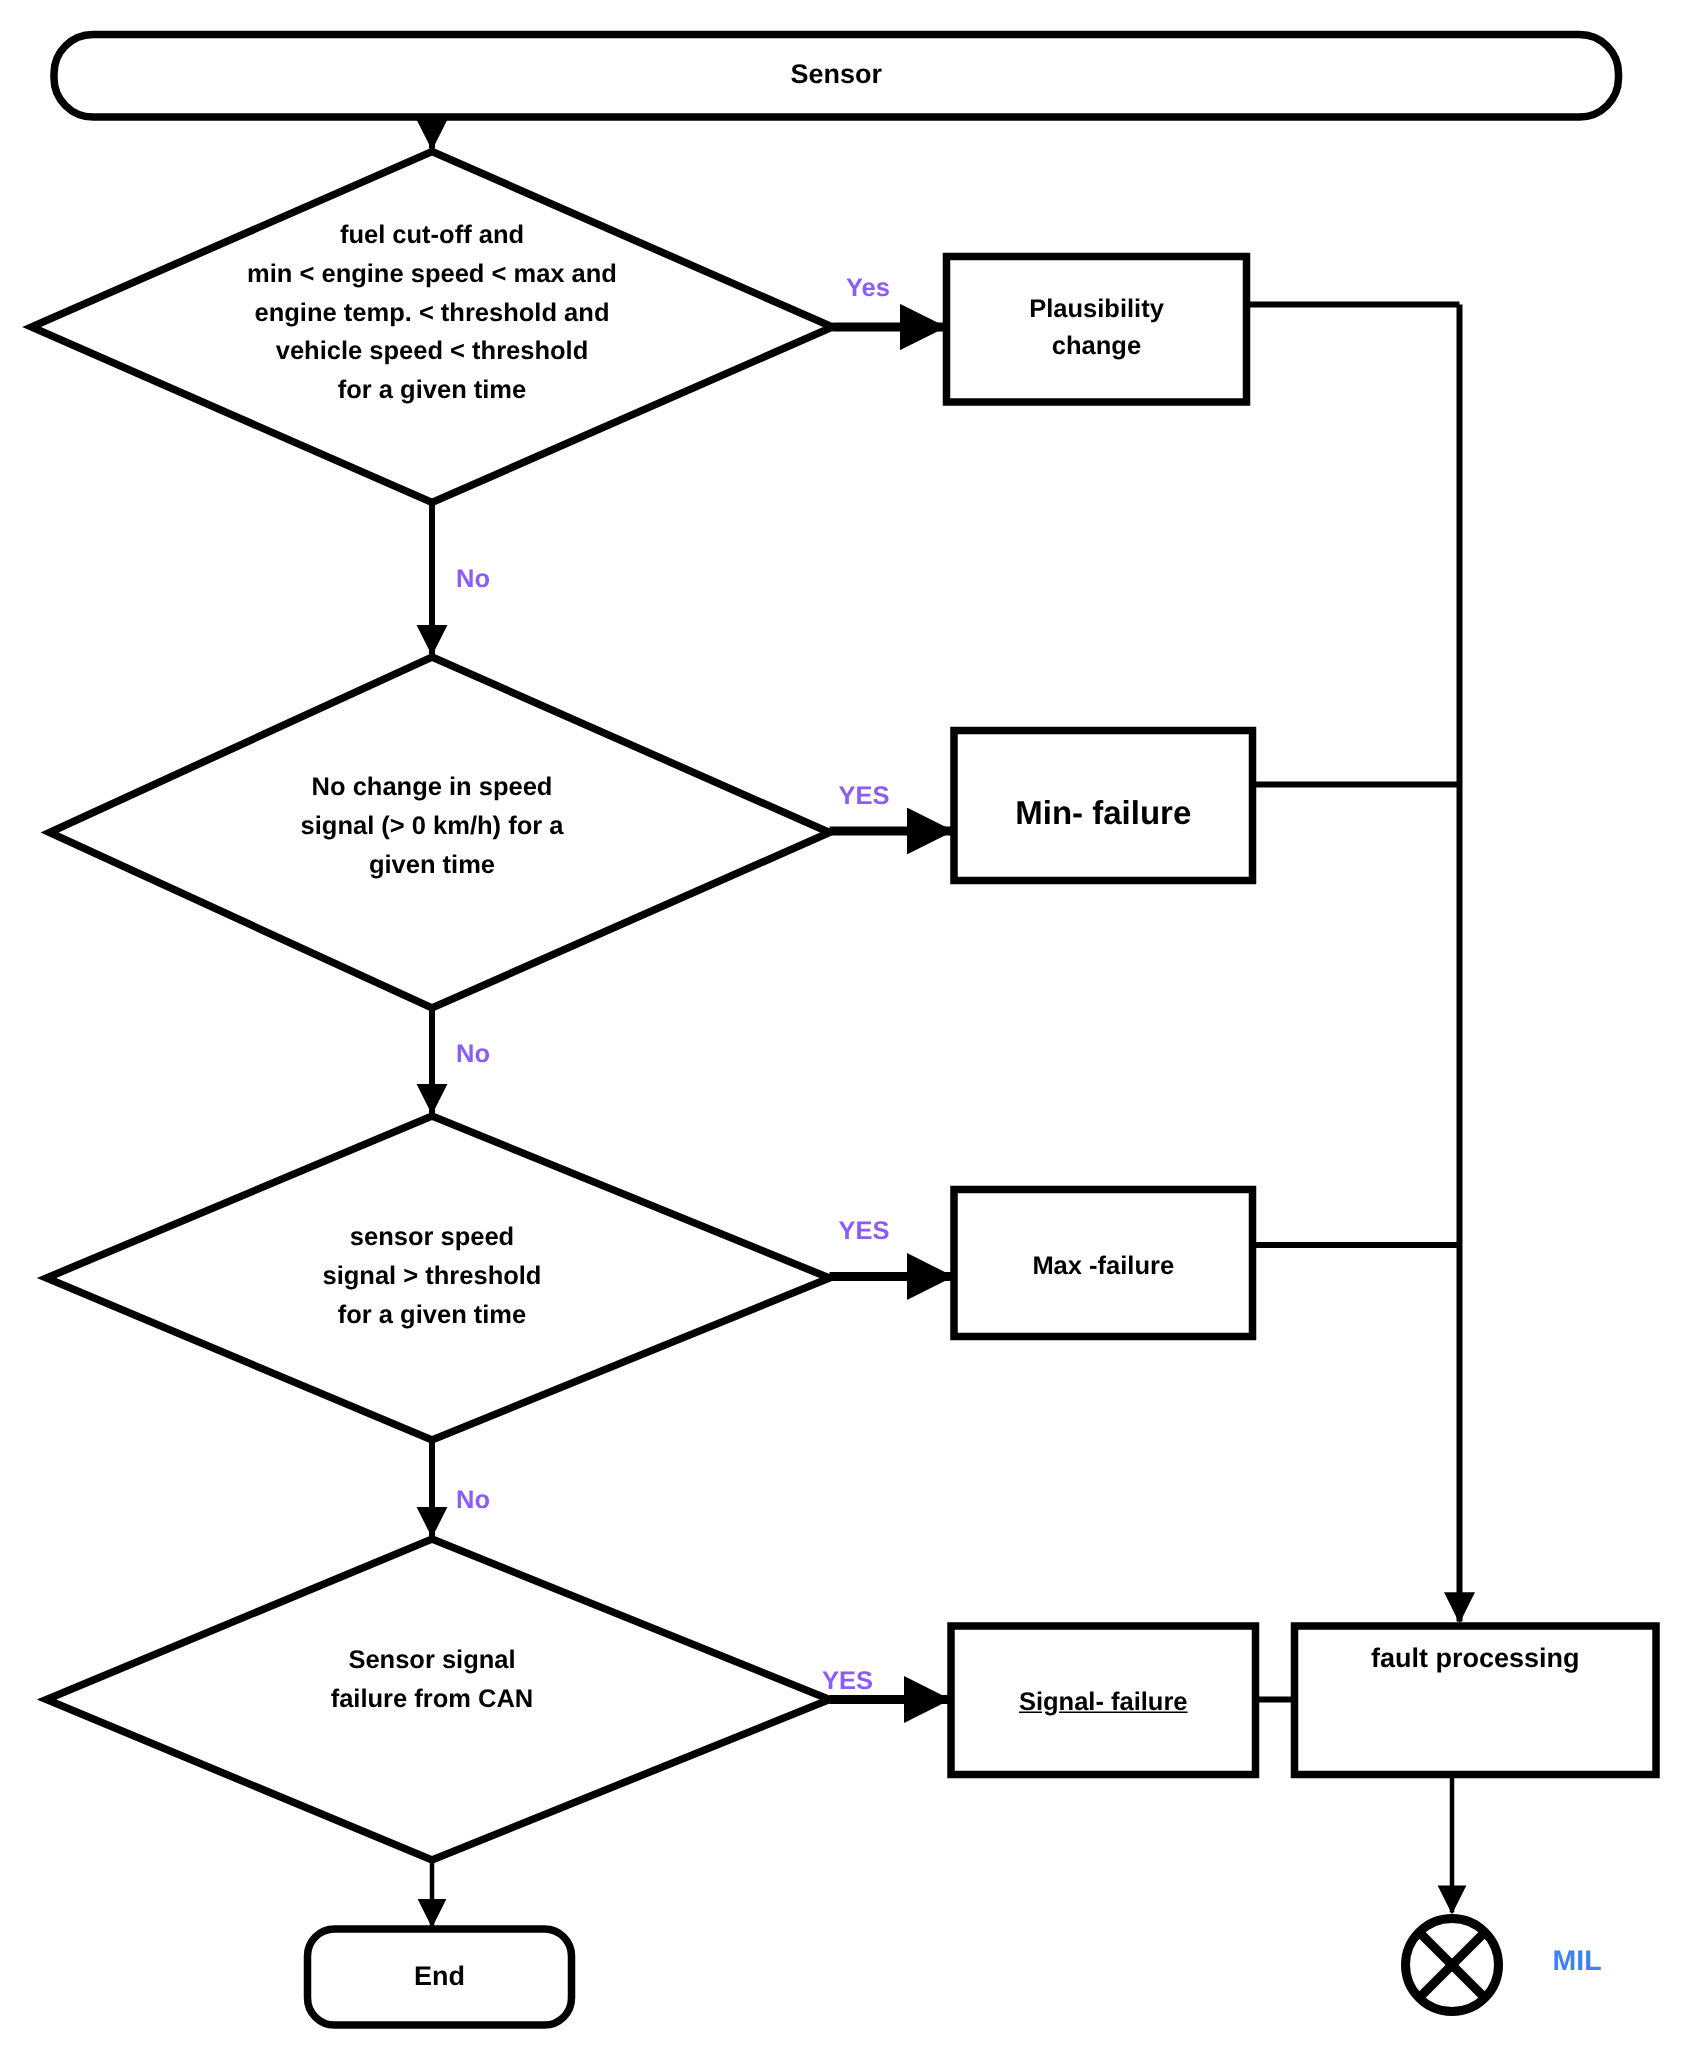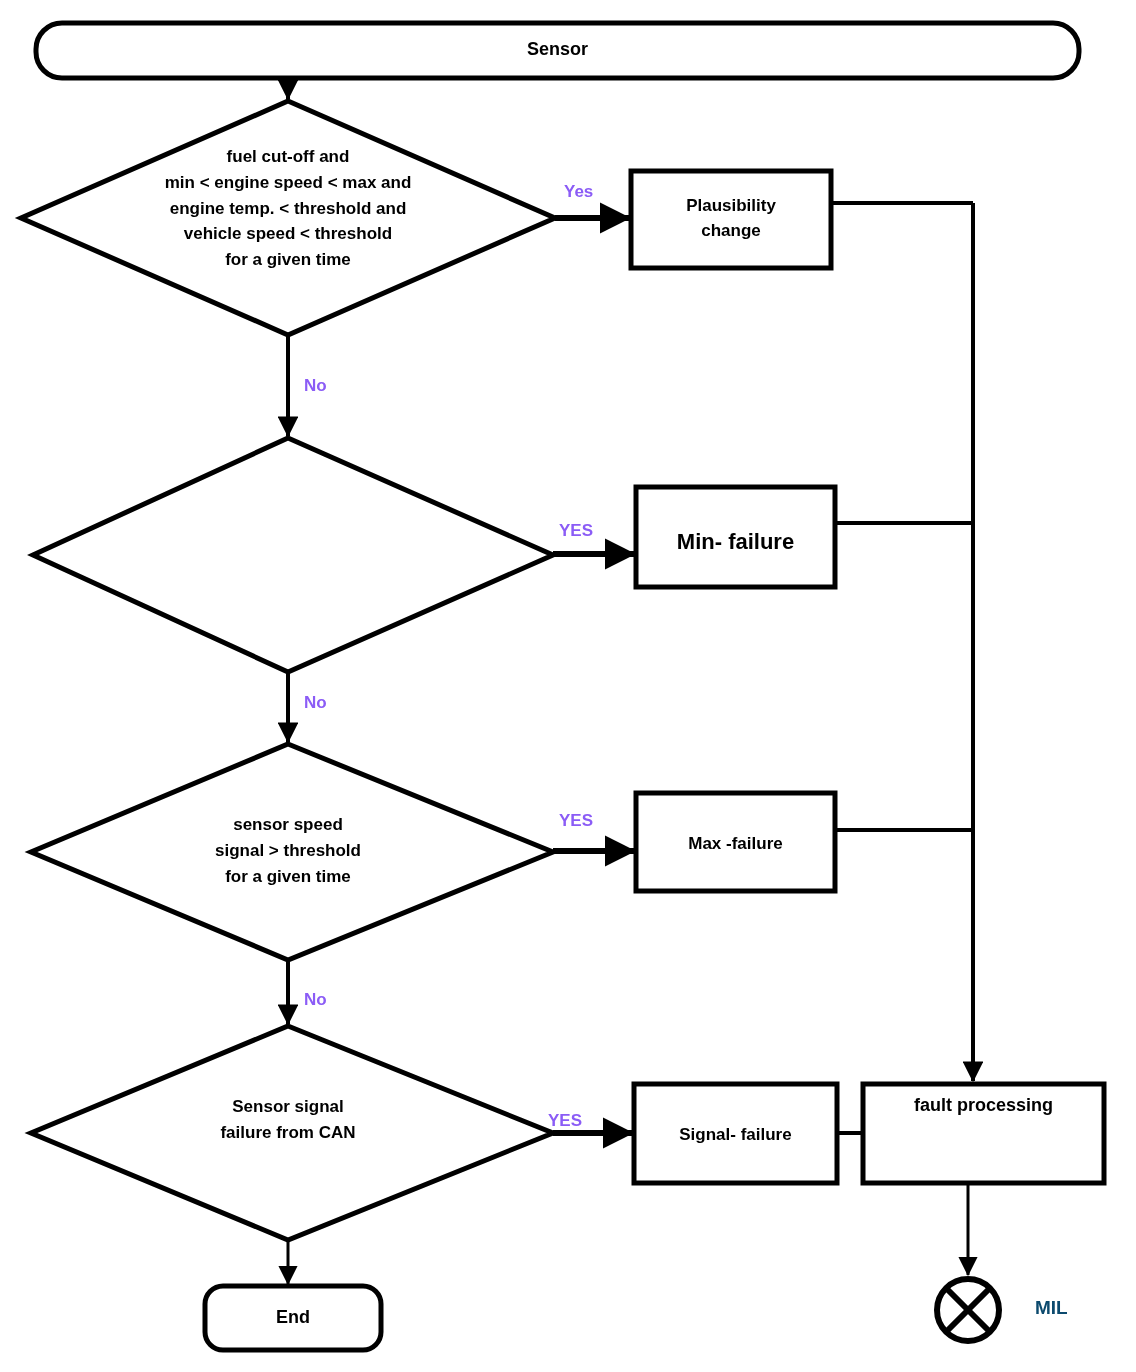--- a/index.html
+++ b/index.html
@@ -33,21 +33,21 @@
   }
   .edge-label {
     position: absolute;
     color: #8b5cf6;
     font-weight: bold;
     font-size: 17px;
     line-height: 1;
   }
   .mil-label {
     position: absolute;
-    color: #0c4a6e;
+    color: #3b82f6;
     font-weight: bold;
     font-size: 19px;
   }
 </style>
 </head>
 <body>
 
 <div id="canvas">
 
   <svg id="flow-svg" viewBox="0 0 1136 1372" xmlns="http://www.w3.org/2000/svg">
@@ -113,36 +113,39 @@
   </svg>
 
   <div class="node-text" style="left:36px; top:38px; width:1043px; font-size:18px;">Sensor</div>
 
   <div class="node-text" style="left:63px; top:144px; width:450px; font-size:17px; line-height:1.52;">fuel cut-off and
 min &lt; engine speed &lt; max and
 engine temp. &lt; threshold and
 vehicle speed &lt; threshold
 for a given time</div>
 
+  <div class="node-text" style="left:93px; top:512px; width:390px; font-size:17px; line-height:1.52;">No change in speed
+signal (&gt; 0 km/h) for a
+given time</div>
 
   <div class="node-text" style="left:98px; top:812px; width:380px; font-size:17px; line-height:1.52;">sensor speed
 signal  &gt; threshold
 for a given time</div>
 
   <div class="node-text" style="left:98px; top:1094px; width:380px; font-size:17px; line-height:1.52;">Sensor signal
 failure from CAN</div>
 
   <div class="node-text" style="left:631px; top:193px; width:200px; font-size:17px; line-height:1.48;">Plausibility
 change</div>
 
   <div class="node-text" style="left:636px; top:528px; width:199px; font-size:22px;">Min- failure</div>
 
   <div class="node-text" style="left:636px; top:833px; width:199px; font-size:17px;">Max -failure</div>
 
-  <div class="node-text" style="left:634px; top:1124px; width:203px; font-size:17px;">Signal- failure</div>
+  <div class="node-text" style="left:634px; top:1124px; width:203px; font-size:17px;text-decoration:underline;">Signal- failure</div>
 
   <div class="node-text" style="left:863px; top:1094px; width:241px; font-size:18px;text-align:center;">fault processing</div>
 
   <div class="node-text" style="left:205px; top:1306px; width:176px; font-size:18px;">End</div>
 
   <div class="mil-label" style="left:1035px; top:1297px;">MIL</div>
 
   <div class="edge-label" style="left:564px; top:183px;">Yes</div>
 
   <div class="edge-label" style="left:304px; top:377px;">No</div>

